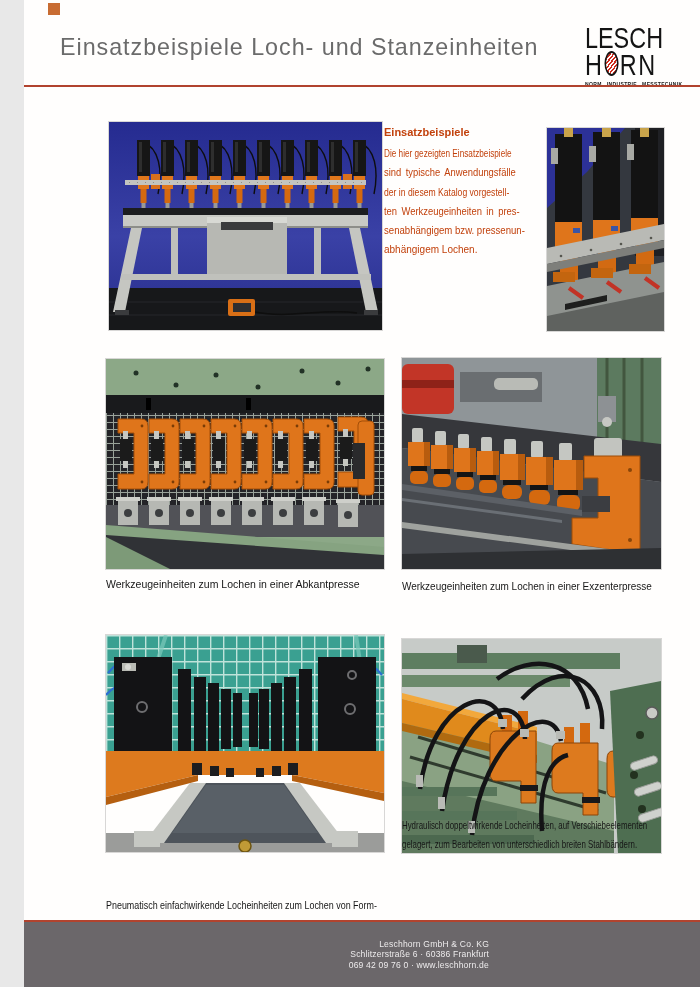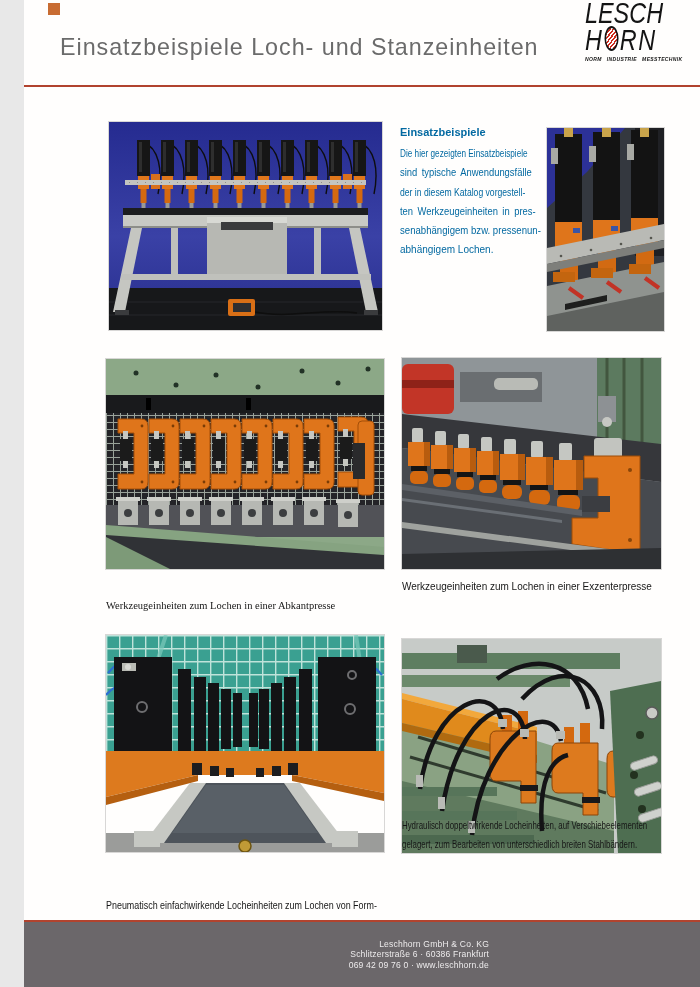--- a/index.html
+++ b/index.html
@@ -7,45 +7,45 @@
         font-family:"Liberation Sans",sans-serif;margin-left:24px;}
   .abs{position:absolute;}
   
   .corner-square{left:24px;top:3px;width:12px;height:12px;background:#c86c32;}
   .page-title{left:36px;top:33px;font-size:24px;letter-spacing:1px;color:#6b6b6b;
               white-space:nowrap;transform:scaleX(.97);transform-origin:left top;}
   .rule{left:0;width:700px;height:2px;background:#b1432e;}
   .rule-top{top:85px;}
   .rule-bottom{top:920px;}
   
-  .logo{left:561px;top:0;width:92px;color:#141414;font-style:italic;}
+  .logo{left:561px;top:25px;width:92px;color:#141414;}
   .logo-line{font-size:30px;line-height:26px;font-weight:400;letter-spacing:0;
              transform:scaleX(.78);transform-origin:left top;white-space:nowrap;
              display:flex;align-items:flex-end;}
   .logo-line2{letter-spacing:2px;}
   .hatch-o{display:inline-block;width:16px;height:21px;margin:0 2px 2px 1px;
            border:2px solid #141414;border-radius:50%;
            background:repeating-linear-gradient(135deg,#cf2b1d 0,#cf2b1d 1.7px,#fff 1.7px,#fff 3.4px);}
   .logo-tagline{margin-top:3px;font-size:6px;font-weight:bold;letter-spacing:.4px;word-spacing:4px;
                 white-space:nowrap;transform:scaleX(.84);transform-origin:left top;color:#171717;}
   
   .photo{box-shadow:0 0 0 1px rgba(40,40,40,.18);}
   .photo svg{display:block;}
   
-  .intro{left:376px;top:126px;width:150px;color:#0369a1;}
+  .intro{left:360px;top:126px;width:150px;color:#c2410c;}
   .intro-heading{font-size:11px;font-weight:bold;margin-bottom:6px;}
   .intro-line{font-size:10px;line-height:19.3px;white-space:nowrap;transform-origin:left top;}
   .il1{transform:scaleX(.82);}
   .il2{transform:scaleX(.94);word-spacing:2px;}
   .il3{transform:scaleX(.86);}
   .il4{transform:scaleX(.94);word-spacing:2px;}
   .il5{transform:scaleX(.96);}
   
   .caption{font-size:10.5px;color:#161616;white-space:nowrap;transform-origin:left top;line-height:19px;}
-  .cap-abkant{left:82px;top:596px;transform:scaleX(1.0);font-family:Liberation Serif, serif;}
+  .cap-abkant{left:82px;top:575px;transform:scaleX(1.0);}
   .cap-exzenter{left:378px;top:577px;transform:scaleX(.95);}
   .cap-pneu{left:82px;top:896px;width:278px;}
   .cap-hydr{left:378px;top:816px;width:259px;}
   .cl{white-space:nowrap;transform-origin:left top;}
   .sq85{transform:scaleX(.85);}
   .sq75{transform:scaleX(.75);}
   
   .footer-bar{left:0;top:922px;width:700px;height:65px;background:#6b676a;}
   .footer-text{left:165px;top:939px;width:300px;text-align:right;color:#edebec;
                font-size:9px;line-height:10.3px;letter-spacing:.2px;

